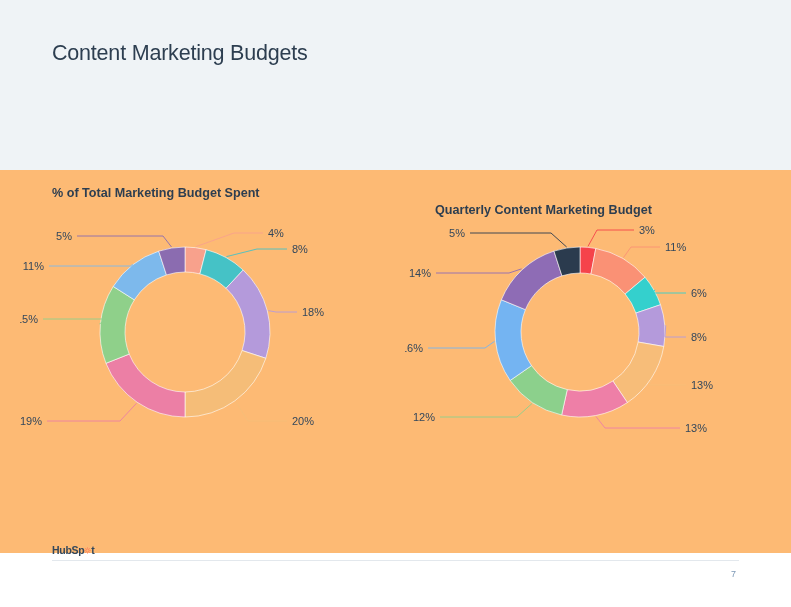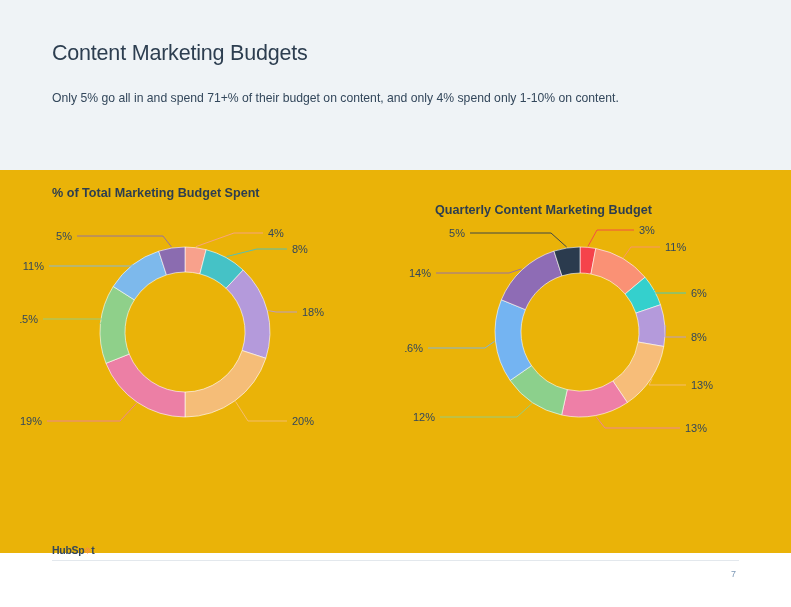--- a/index.html
+++ b/index.html
@@ -23,21 +23,21 @@
   }
   .intro{
     position:absolute;left:52px;top:89px;width:700px;
     font-size:12.2px;line-height:19.6px;color:#33475b;
   }
   .intro div{white-space:nowrap;}
 
   
   .content{
     position:absolute;left:0;top:170px;width:791px;height:383px;
-    background:#eab308;
+    background:#fdba74;
   }
   .panel{position:absolute;top:0;}
   .panel-left{left:0;width:400px;}
   .panel-right{left:400px;width:391px;}
 
   .chart-title{
     position:absolute;
     font-size:12.6px;font-weight:bold;color:#2d3e50;line-height:17px;
   }
   .chart-title.left{left:52px;top:15px;width:250px;}
@@ -70,21 +70,20 @@
   }
 </style>
 </head>
 <body>
 
 <div class="header-band"></div>
 
 <div class="page-title">Content Marketing Budgets</div>
 
 <div class="intro">
-  <div>Only 5% go all in and spend 71+% of their budget on content, and only 4% spend only 1-10% on content.</div>
 </div>
 
 <div class="content">
 
   <div class="panel panel-left">
 
     <div class="chart-title left">
       <div>% of Total Marketing Budget Spent</div>
     </div>
 

